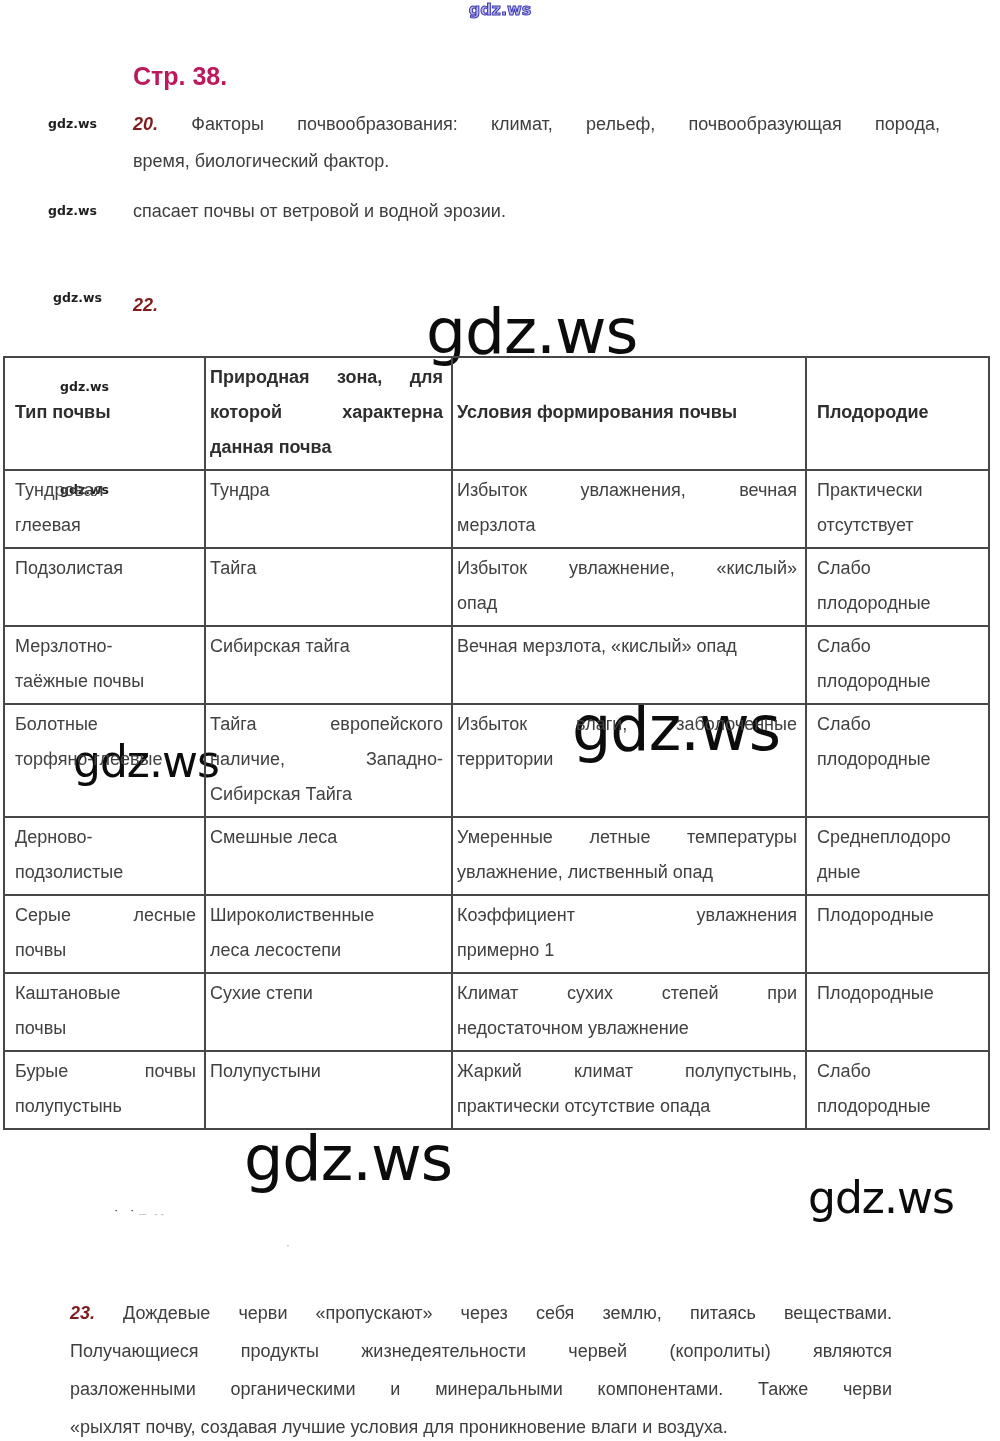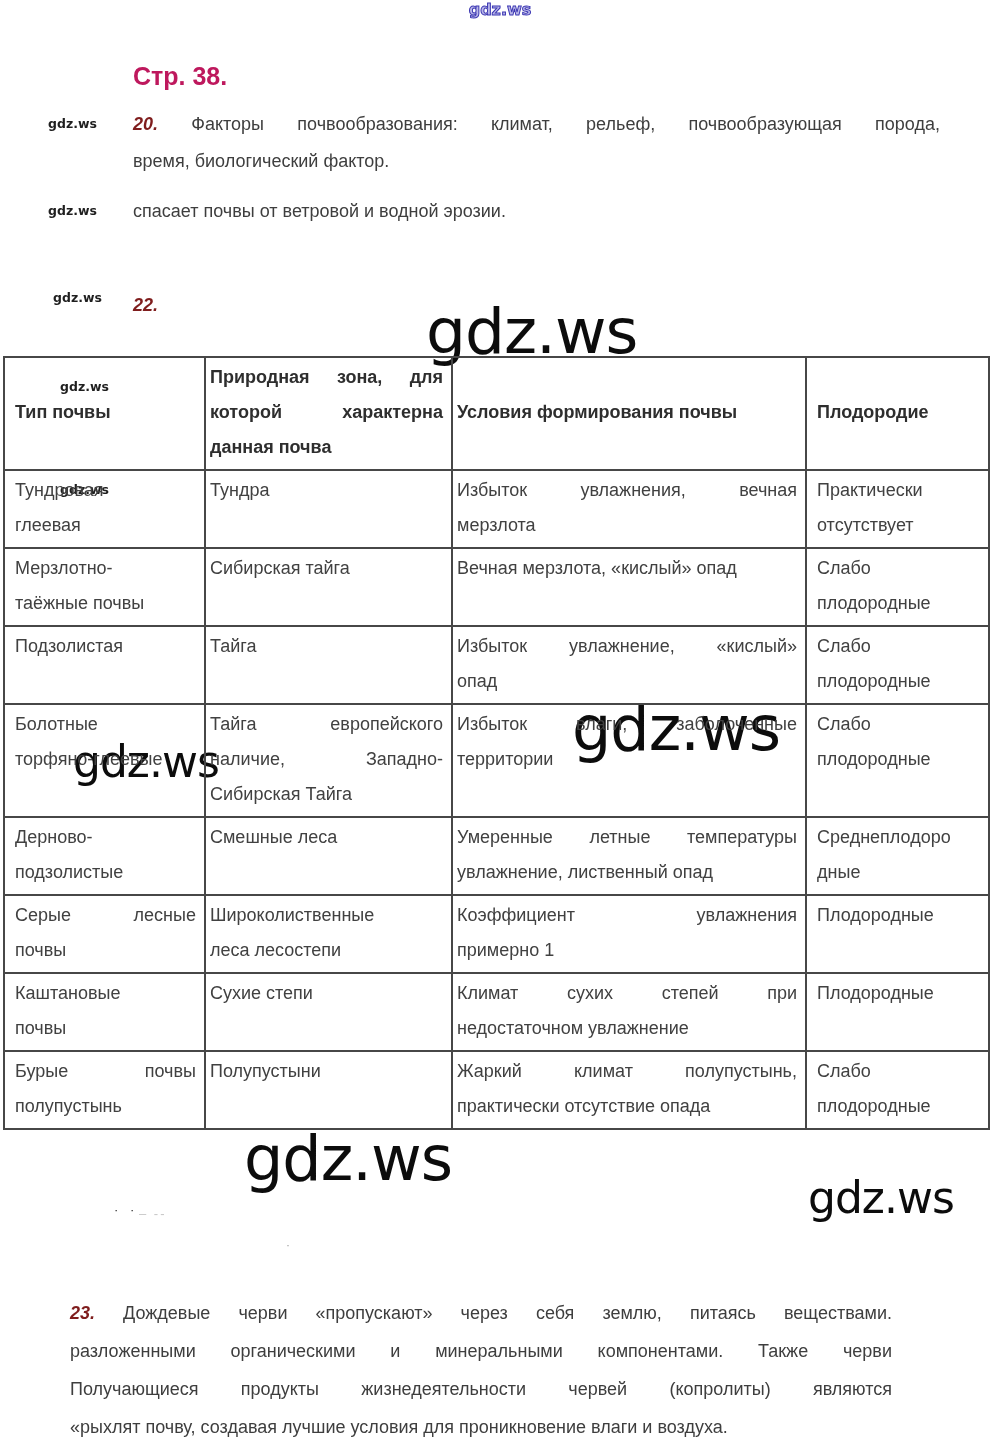--- a/index.html
+++ b/index.html
@@ -158,44 +158,44 @@
             <div class="ln">Избыток увлажнения, вечная</div>
             <div class="ln">мерзлота</div>
           </td>
         <td class="c4">
             <div class="ln">Практически</div>
             <div class="ln">отсутствует</div>
           </td>
       </tr>
       <tr style="height:73px">
         <td class="c1">
+            <div class="ln">Подзолистая</div>
+          </td>
+        <td>
+            <div class="ln">Тайга</div>
+          </td>
+        <td>
+            <div class="ln">Избыток увлажнение, «кислый»</div>
+            <div class="ln">опад</div>
+          </td>
+        <td class="c4">
+            <div class="ln">Слабо</div>
+            <div class="ln">плодородные</div>
+          </td>
+      </tr>
+      <tr style="height:73px">
+        <td class="c1">
             <div class="ln">Мерзлотно-</div>
             <div class="ln">таёжные почвы</div>
           </td>
         <td>
             <div class="ln">Сибирская тайга</div>
           </td>
         <td>
             <div class="ln">Вечная мерзлота, «кислый» опад</div>
-          </td>
-        <td class="c4">
-            <div class="ln">Слабо</div>
-            <div class="ln">плодородные</div>
-          </td>
-      </tr>
-      <tr style="height:73px">
-        <td class="c1">
-            <div class="ln">Подзолистая</div>
-          </td>
-        <td>
-            <div class="ln">Тайга</div>
-          </td>
-        <td>
-            <div class="ln">Избыток увлажнение, «кислый»</div>
-            <div class="ln">опад</div>
           </td>
         <td class="c4">
             <div class="ln">Слабо</div>
             <div class="ln">плодородные</div>
           </td>
       </tr>
       <tr style="height:110px">
         <td class="c1">
             <div class="ln">Болотные</div>
             <div class="ln">торфяно-глеевые</div>
@@ -286,18 +286,18 @@
 
   <div class="abs art-dots">· ·</div>
   <div class="abs art-dash">– ‑‑</div>
   <div class="abs art-dot2">·</div>
 
   <div class="abs para p23">
     <div class="jline">
       <span class="num">23.</span>
       <span>Дождевые черви «пропускают» через себя землю, питаясь веществами.</span>
     </div>
+    <div class="jline">Получающиеся продукты жизнедеятельности червей (копролиты) являются</div>
     <div class="jline">разложенными органическими и минеральными компонентами. Также черви</div>
-    <div class="jline">Получающиеся продукты жизнедеятельности червей (копролиты) являются</div>
     <div class="jlast">«рыхлят почву, создавая лучшие условия для проникновение влаги и воздуха.</div>
   </div>
 
 </div>
 
 </body></html>

